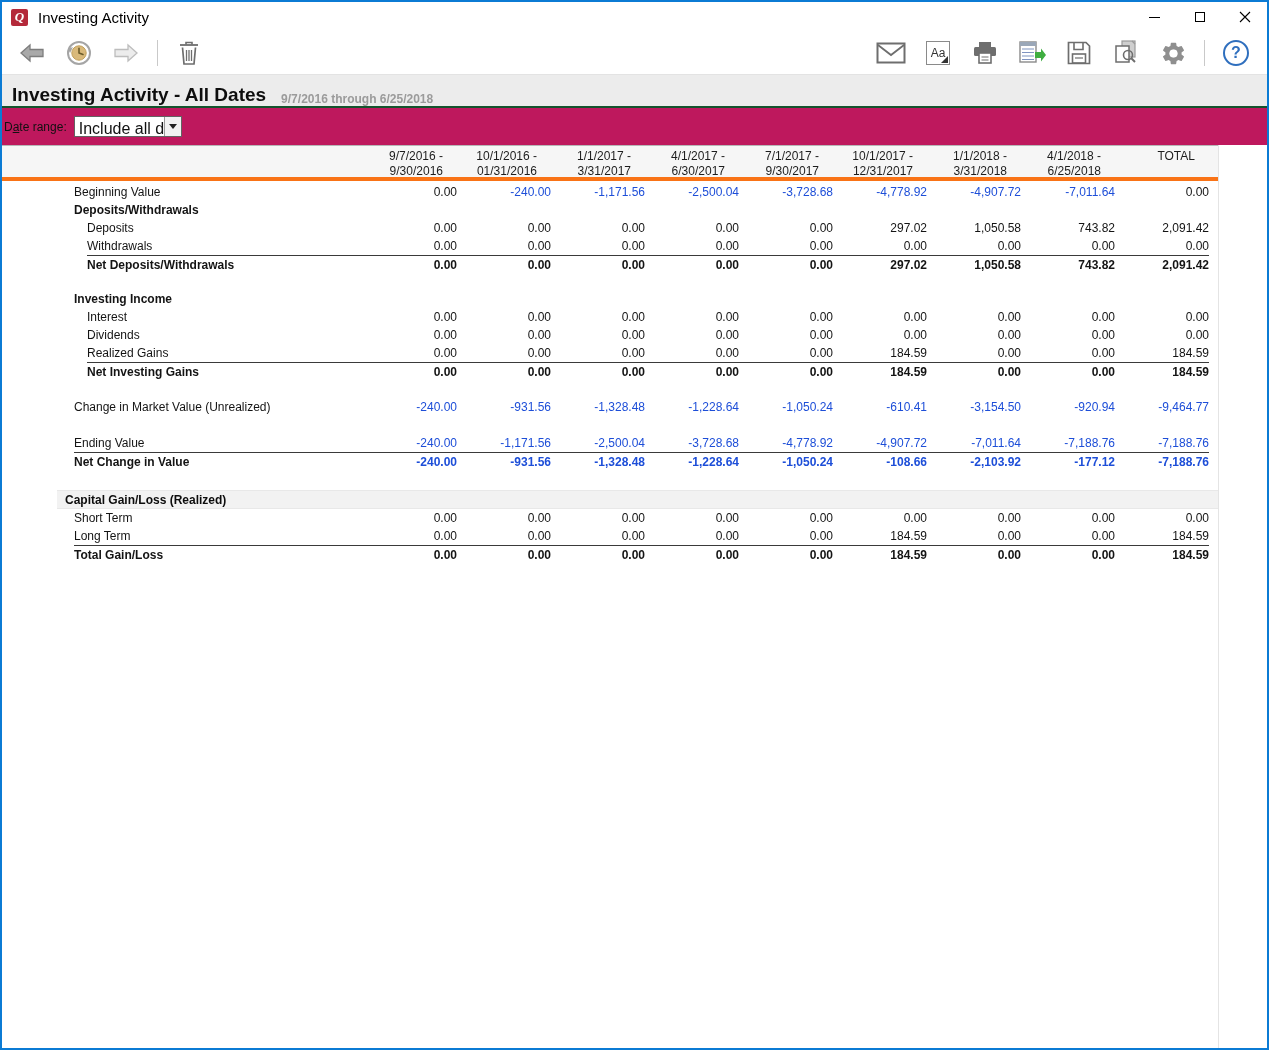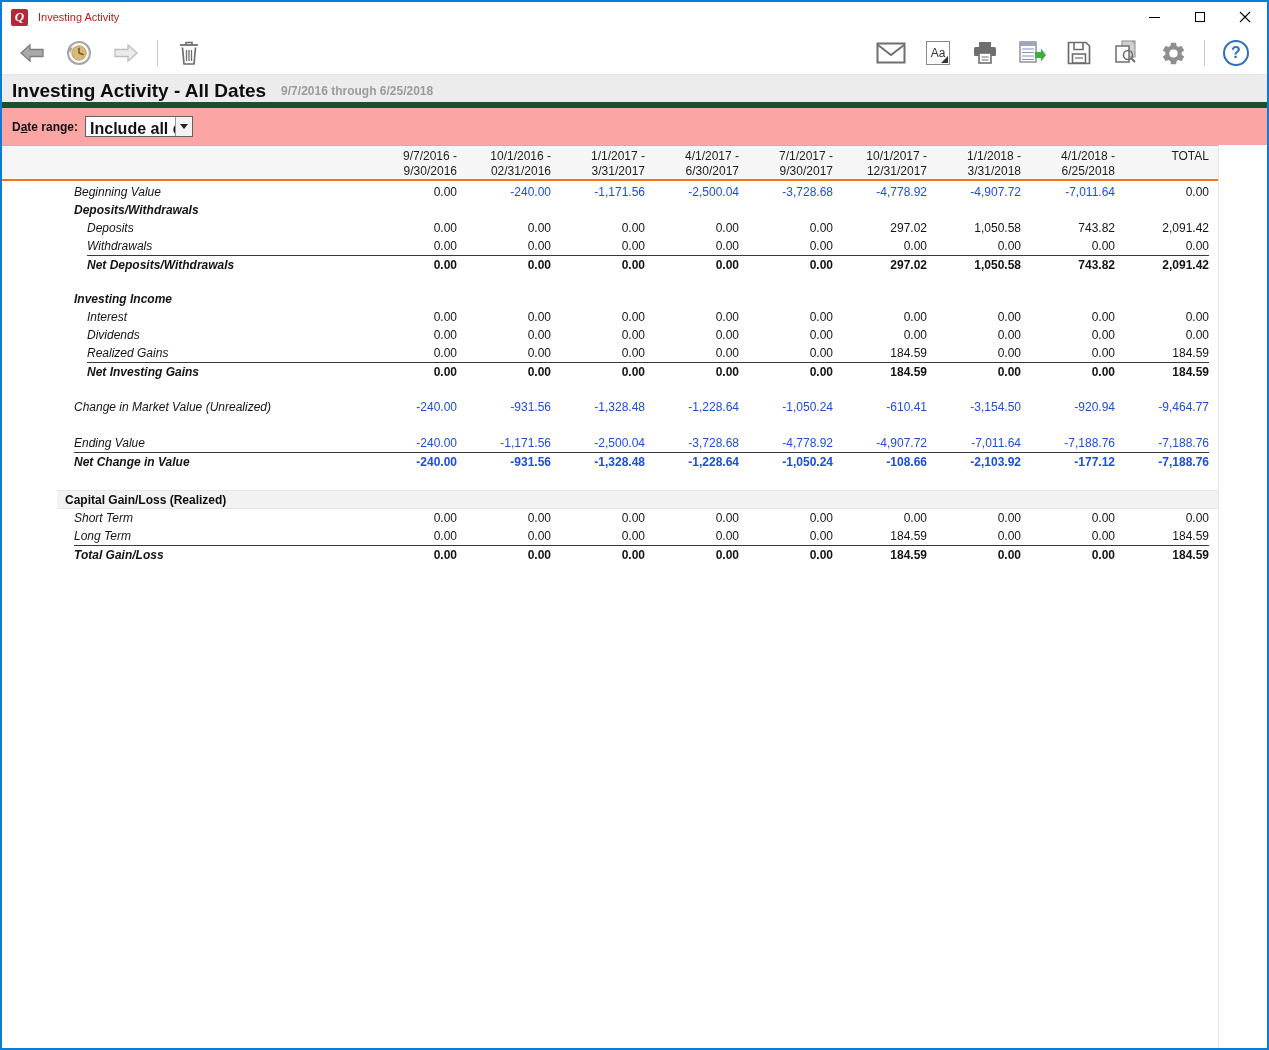--- a/index.html
+++ b/index.html
@@ -2,62 +2,62 @@
 <html><head>
 <meta charset="utf-8">
 <style>
   * { box-sizing: border-box; margin: 0; padding: 0; }
   html, body { width: 1269px; height: 1050px; font-family: "Liberation Sans", sans-serif; background: #fff; }
   .window { width: 1269px; height: 1050px; border: 2px solid #0b7bd4; display: flex; flex-direction: column; background: #fff; }
 
   
   .titlebar { height: 30px; display: flex; align-items: center; padding-left: 9px; background: #fff; flex: 0 0 auto; }
   .app-badge { width: 17px; height: 17px; background: #b4293a; border-radius: 2px; color: #fff; font-family: "Liberation Serif", serif; font-style: italic; font-weight: bold; font-size: 13px; display: flex; align-items: center; justify-content: center; }
-  .win-title { margin-left: 10px; font-size: 11px; color: #b91c1c; }
+  .win-title { margin-left: 10px; font-size: 15px; color: #000000; }
   .win-controls { margin-left: auto; display: flex; height: 100%; }
   .win-btn { width: 45px; height: 100%; display: flex; align-items: center; justify-content: center; }
   .glyph-min { width: 11px; border-top: 1px solid #000; }
   .glyph-max { width: 10px; height: 10px; border: 1px solid #000; }
 
   
   .toolbar { height: 42px; display: flex; align-items: center; padding: 0 14px 0 13px; background: #fff; flex: 0 0 auto; }
   .tool { width: 34px; height: 34px; display: flex; align-items: center; justify-content: center; margin-right: 13px; }
   .tool svg { display: block; }
   .tb-divider { width: 1px; height: 26px; background: #c9c9c9; margin: 0 14px 0 1px; }
   .toolbar .right-group { margin-left: auto; display: flex; align-items: center; }
   .aa-box { width: 24px; height: 24px; border: 1px solid #8a8a8a; position: relative; font-size: 12px; color: #333; display: flex; align-items: center; justify-content: center; background: #fff; }
   .aa-box::after { content: ""; position: absolute; right: 1px; bottom: 1px; border-left: 7px solid transparent; border-bottom: 7px solid #333; }
   .help-circle { width: 26px; height: 26px; border: 2px solid #2f6fbe; border-radius: 50%; color: #2f6fbe; font-weight: bold; font-size: 16px; display: flex; align-items: center; justify-content: center; }
 
   
-  .report-header { height: 34px; background: #ececec; border-top: 1px solid #e3e3e3; border-bottom: 6px solid #14532d; display: flex; align-items: center; padding: 5px 0 0 10px; flex: 0 0 auto; }
+  .report-header { height: 34px; background: #ececec; border-top: 1px solid #e3e3e3; border-bottom: 2px solid #14532d; display: flex; align-items: flex-end; padding: 5px 0 0 10px; flex: 0 0 auto; }
   .report-title { font-size: 19px; font-weight: bold; color: #0d0d0d; }
   .report-subtitle { font-size: 12px; font-weight: bold; color: #9b9b9b; margin-left: 15px; }
 
   
-  .filter-row { height: 37px; display: flex; align-items: center; padding-left: 10px; background: #fca5a5; font-size: 12px; color: #111; flex: 0 0 auto; font-weight: bold; }
+  .filter-row { height: 37px; display: flex; align-items: center; padding-left: 2px; background: #be185d; font-size: 12px; color: #111; flex: 0 0 auto; }
   .filter-row u { text-decoration: underline; }
   .combo { margin-left: 7px; width: 108px; height: 21px; border: 1px solid #636363; display: flex; align-items: stretch; background: #fff; }
   .combo-text { flex: 1; font-size: 16px; padding: 3px 0 0 4px; color: #111; white-space: nowrap; overflow: hidden; }
   .combo-btn { width: 17px; border-left: 1px solid #9a9a9a; background: #f2f2f2; display: flex; align-items: center; justify-content: center; }
   .combo-arrow { width: 0; height: 0; border-left: 4px solid transparent; border-right: 4px solid transparent; border-top: 5px solid #222; }
 
   
   .report-area { flex: 1; width: 1217px; border-right: 1px solid #e4e4e4; background: #fff; overflow: hidden; }
-  .thead { width: 1216px; height: 36px; background: #f6f6f6; border-top: 1px solid #b7b7b7; border-bottom: 2px solid #f97316; display: flex; padding-left: 55px; }
+  .thead { width: 1216px; height: 36px; background: #f6f6f6; border-top: 1px solid #b7b7b7; border-bottom: 4px solid #f97316; display: flex; padding-left: 41px; }
   .thead-spacer { width: 306px; }
   .hcell { width: 94px; text-align: right; font-size: 12px; line-height: 15px; padding-top: 3px; color: #1d1d1d; white-space: nowrap; }
   .tbody { padding-top: 2px; }
   .section-row { margin-left: 55px; width: 1161px; height: 19px; line-height: 19px; background: #f2f2f2; border-top: 1px solid #e8e8e8; border-bottom: 1px solid #e8e8e8; font-weight: bold; font-size: 12px; padding-left: 8px; color: #0d0d0d; }
   .trow { display: flex; margin-left: 55px; width: 1161px; height: 18px; line-height: 18px; font-size: 12px; color: #141414; }
   .trow .gutter { flex: 0 0 auto; }
   .trow .inner { flex: 1; display: flex; }
   .trow .inner.total { border-top: 1px solid #3a3a3a; font-weight: bold; }
   .trow .inner.subhead { font-weight: bold; }
-  .rlabel { flex: 1; white-space: nowrap; overflow: hidden; font-style: italic; }
+  .rlabel { flex: 1; white-space: nowrap; overflow: hidden; }
   .cell { width: 94px; text-align: right; white-space: nowrap; }
   .cell.neg { color: #1d4ed8; }
   .rpad { width: 9px; flex: 0 0 auto; }
 </style>
 </head>
 <body>
 
 <div class="window">
 
   <div class="titlebar">
@@ -184,21 +184,21 @@
 
   <div class="report-area">
     <div class="thead">
       <div class="thead-spacer"></div>
     <div class="hcell">
           <div>9/7/2016 -</div>
           <div>9/30/2016</div>
         </div>
         <div class="hcell">
           <div>10/1/2016 -</div>
-          <div>02/31/2016</div>
+          <div>01/31/2016</div>
         </div>
         <div class="hcell">
           <div>1/1/2017 -</div>
           <div>3/31/2017</div>
         </div>
         <div class="hcell">
           <div>4/1/2017 -</div>
           <div>6/30/2017</div>
         </div>
         <div class="hcell">

